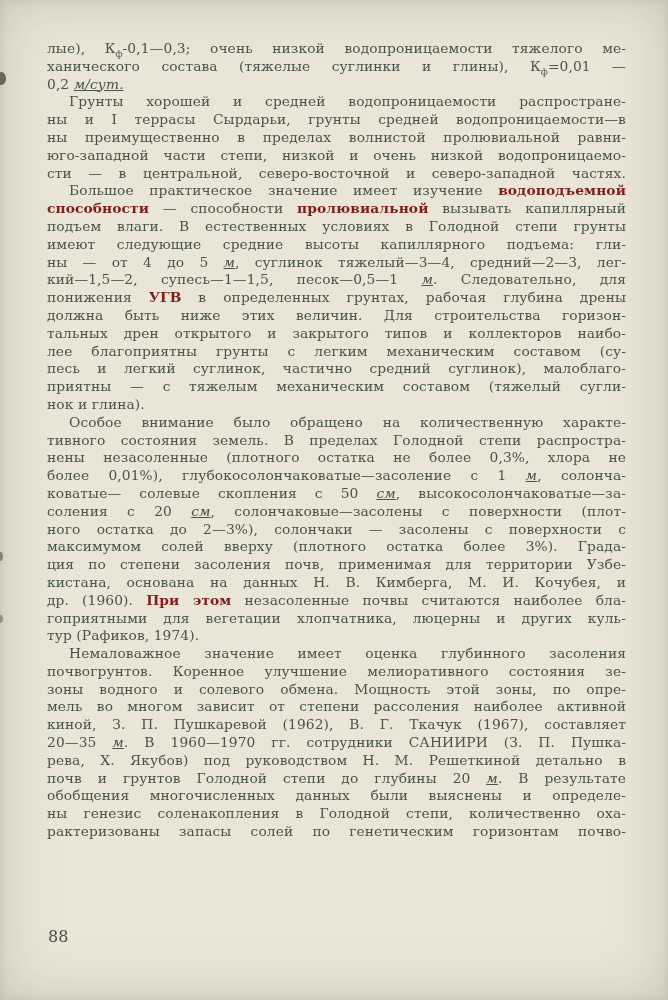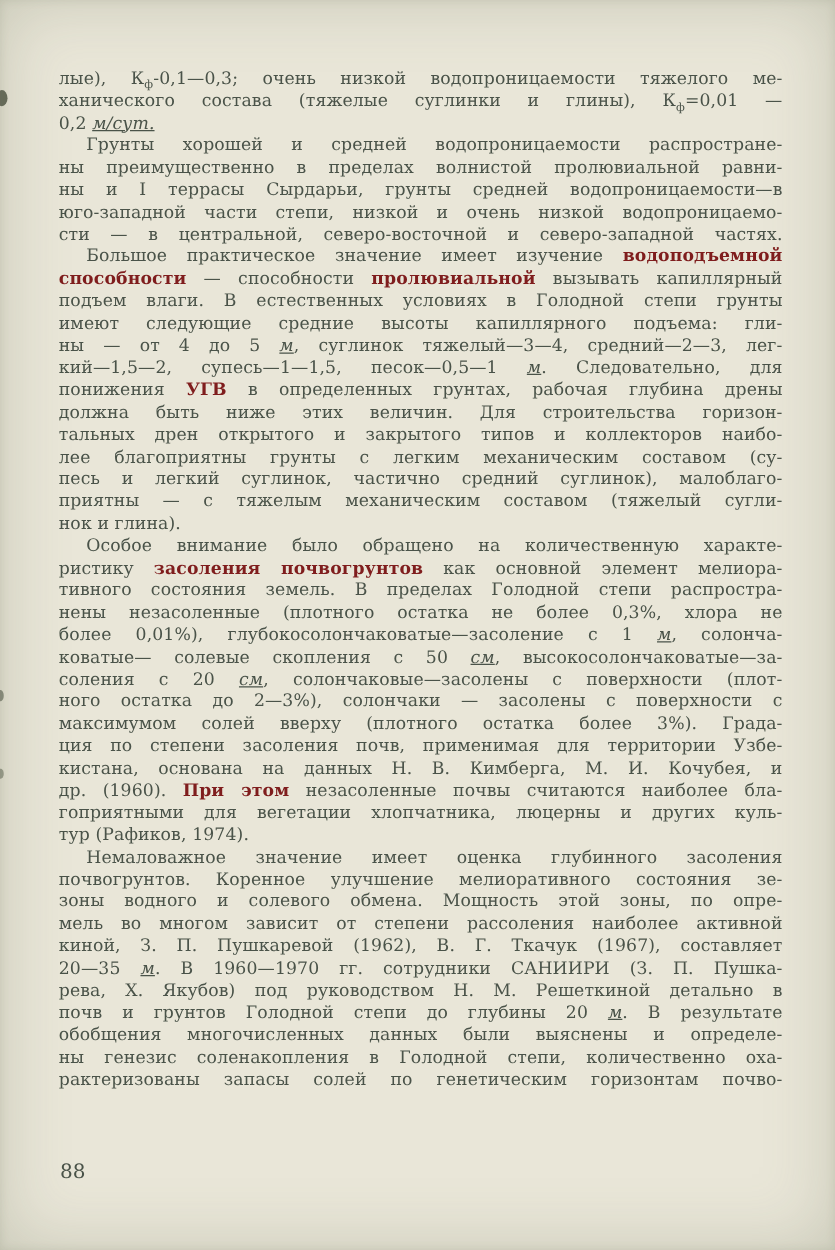--- a/index.html
+++ b/index.html
@@ -12,21 +12,20 @@
     overflow:hidden;
   }
   .vignette{
     position:absolute;inset:0;pointer-events:none;
     box-shadow:inset 0 0 55px rgba(110,120,95,0.28), inset 0 0 8px rgba(110,120,95,0.18);
   }
   .page-text{
     position:absolute;left:47px;top:40px;width:579px;
     font-size:13.8px;line-height:17.8px;
     letter-spacing:0.1px;
-    margin-top:15px;
   }
   .line{text-align:justify;text-align-last:justify;}
   .line.short{text-align-last:left;}
   .para.indent .line:first-child{text-indent:22px;}
   .b{font-weight:bold;color:#7f1d1d;}
   .i{font-style:italic;text-decoration:underline;}
   sub{font-size:9px;line-height:0;}
   .page-number{
     position:absolute;left:48px;top:927px;
     font-size:16px;color:#4a5349;
@@ -41,43 +40,42 @@
 
 <div>
   <div class="page-text">
       <div class="para">
         <div class="line"><span>лые), К</span><sub>ф</sub><span>-0,1—0,3; очень низкой водопроницаемости тяжелого ме-</span></div>
         <div class="line"><span>ханического состава (тяжелые суглинки и глины), К</span><sub>ф</sub><span>=0,01 —</span></div>
         <div class="line short"><span>0,2 </span><span class="i">м/сут.</span></div>
       </div>
       <div class="para indent">
         <div class="line"><span>Грунты хорошей и средней водопроницаемости распростране-</span></div>
+        <div class="line"><span>ны и I террасы Сырдарьи, грунты средней водопроницаемости—в</span></div>
         <div class="line"><span>ны преимущественно в пределах волнистой пролювиальной равни-</span></div>
-        <div class="line"><span>ны и I террасы Сырдарьи, грунты средней водопроницаемости—в</span></div>
         <div class="line"><span>юго-западной части степи, низкой и очень низкой водопроницаемо-</span></div>
         <div class="line"><span>сти — в центральной, северо-восточной и северо-западной частях.</span></div>
       </div>
       <div class="para indent">
         <div class="line"><span>Большое практическое значение имеет изучение </span><span class="b">водоподъемной</span></div>
         <div class="line"><span class="b">способности</span><span> — способности </span><span class="b">пролювиальной</span><span> вызывать капиллярный</span></div>
         <div class="line"><span>подъем влаги. В естественных условиях в Голодной степи грунты</span></div>
         <div class="line"><span>имеют следующие средние высоты капиллярного подъема: гли-</span></div>
         <div class="line"><span>ны — от 4 до 5 </span><span class="i">м</span><span>, суглинок тяжелый—3—4, средний—2—3, лег-</span></div>
         <div class="line"><span>кий—1,5—2, супесь—1—1,5, песок—0,5—1 </span><span class="i">м</span><span>. Следовательно, для</span></div>
         <div class="line"><span>понижения </span><span class="b">УГВ</span><span> в определенных грунтах, рабочая глубина дрены</span></div>
         <div class="line"><span>должна быть ниже этих величин. Для строительства горизон-</span></div>
         <div class="line"><span>тальных дрен открытого и закрытого типов и коллекторов наибо-</span></div>
         <div class="line"><span>лее благоприятны грунты с легким механическим составом (су-</span></div>
         <div class="line"><span>песь и легкий суглинок, частично средний суглинок), малоблаго-</span></div>
         <div class="line"><span>приятны — с тяжелым механическим составом (тяжелый сугли-</span></div>
         <div class="line short"><span>нок и глина).</span></div>
       </div>
       <div class="para indent">
         <div class="line"><span>Особое внимание было обращено на количественную характе-</span></div>
-        <div class="line"><span>ристику </span><span class="b">засоления почвогрунтов</span><span> как основной элемент мелиора-</span></div>
         <div class="line"><span>тивного состояния земель. В пределах Голодной степи распростра-</span></div>
         <div class="line"><span>нены незасоленные (плотного остатка не более 0,3%, хлора не</span></div>
         <div class="line"><span>более 0,01%), глубокосолончаковатые—засоление с 1 </span><span class="i">м</span><span>, солонча-</span></div>
         <div class="line"><span>коватые— солевые скопления с 50 </span><span class="i">см</span><span>, высокосолончаковатые—за-</span></div>
         <div class="line"><span>соления с 20 </span><span class="i">см</span><span>, солончаковые—засолены с поверхности (плот-</span></div>
         <div class="line"><span>ного остатка до 2—3%), солончаки — засолены с поверхности с</span></div>
         <div class="line"><span>максимумом солей вверху (плотного остатка более 3%). Града-</span></div>
         <div class="line"><span>ция по степени засоления почв, применимая для территории Узбе-</span></div>
         <div class="line"><span>кистана, основана на данных Н. В. Кимберга, М. И. Кочубея, и</span></div>
         <div class="line"><span>др. (1960). </span><span class="b">При этом</span><span> незасоленные почвы считаются наиболее бла-</span></div>

